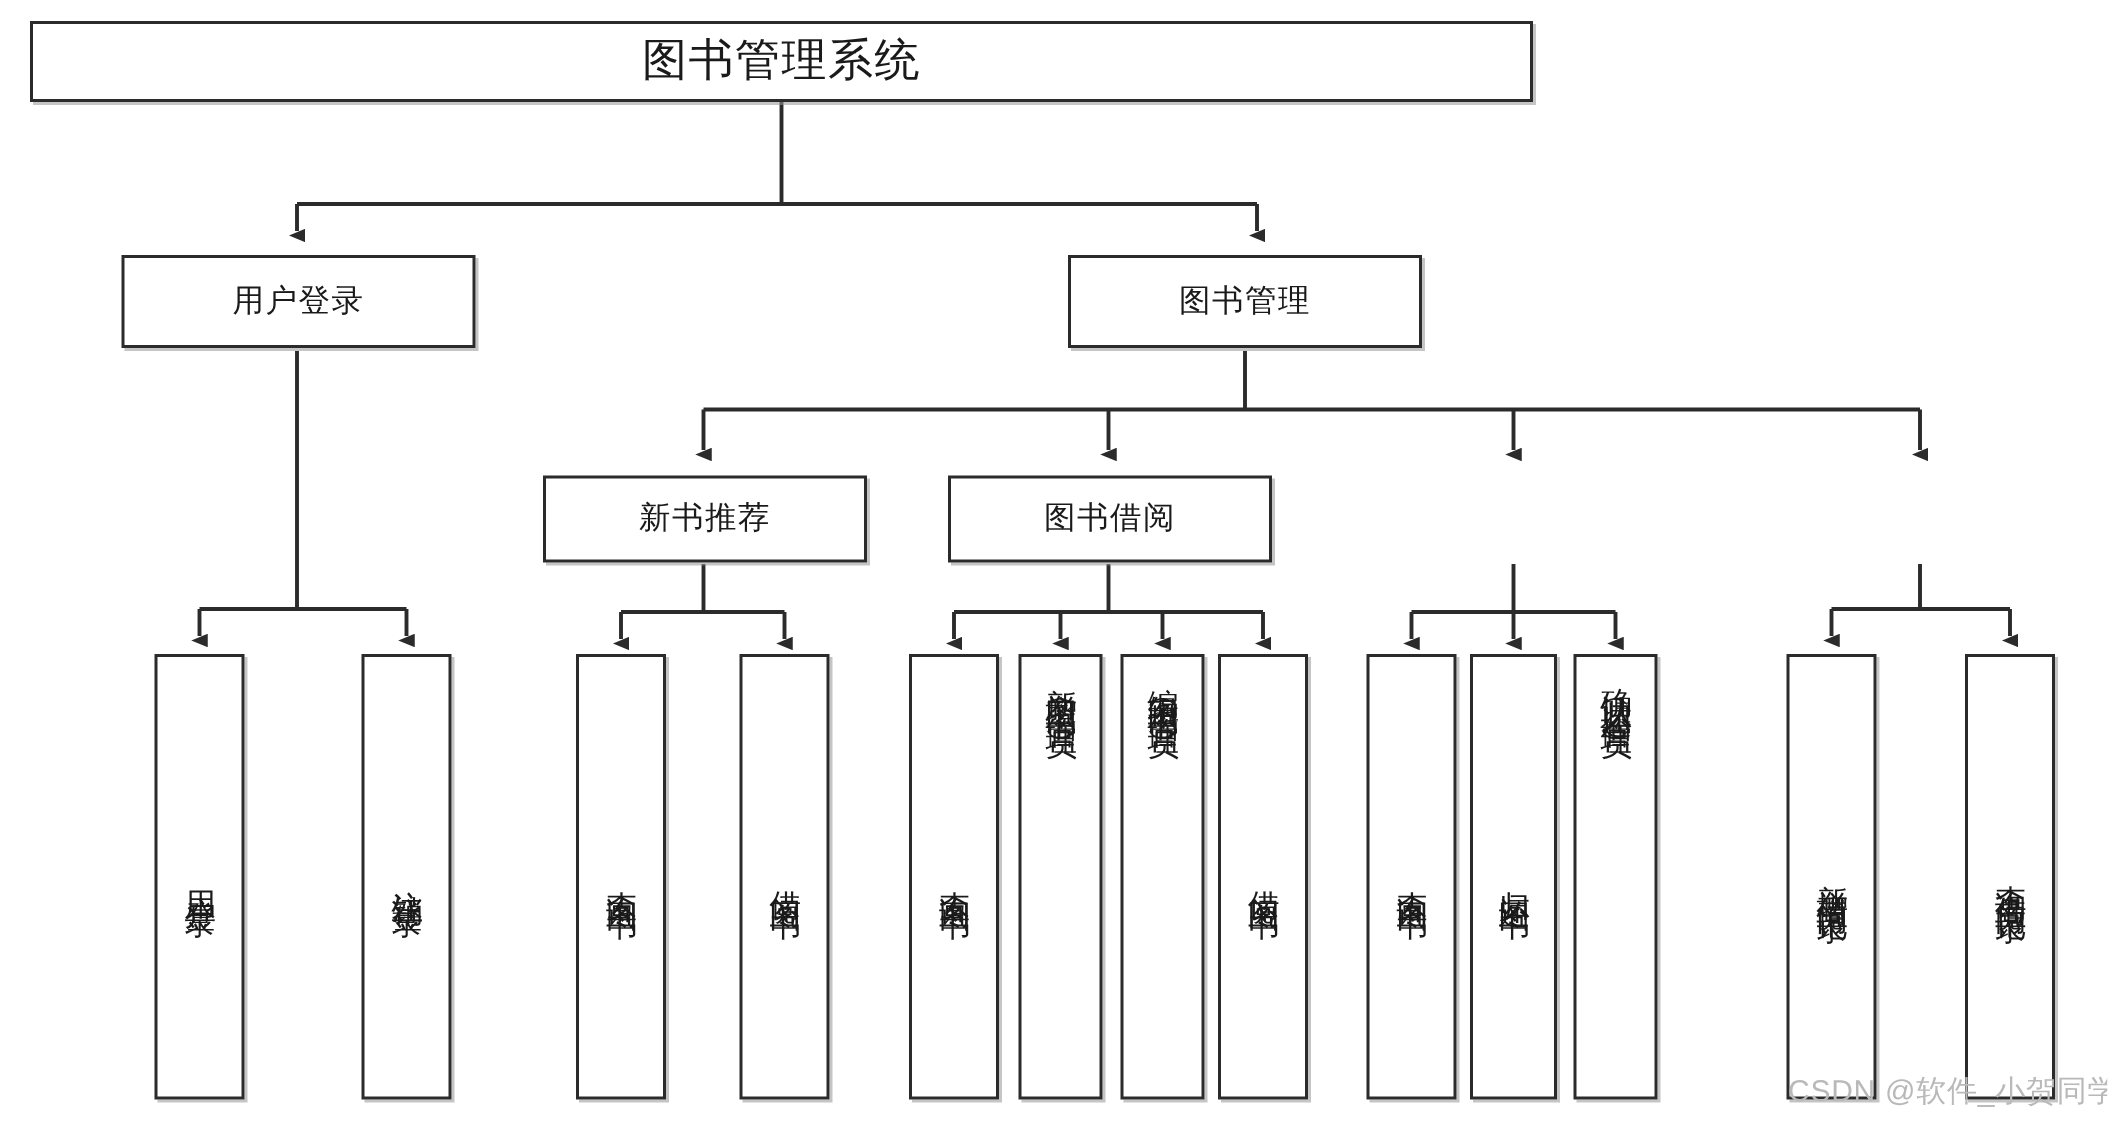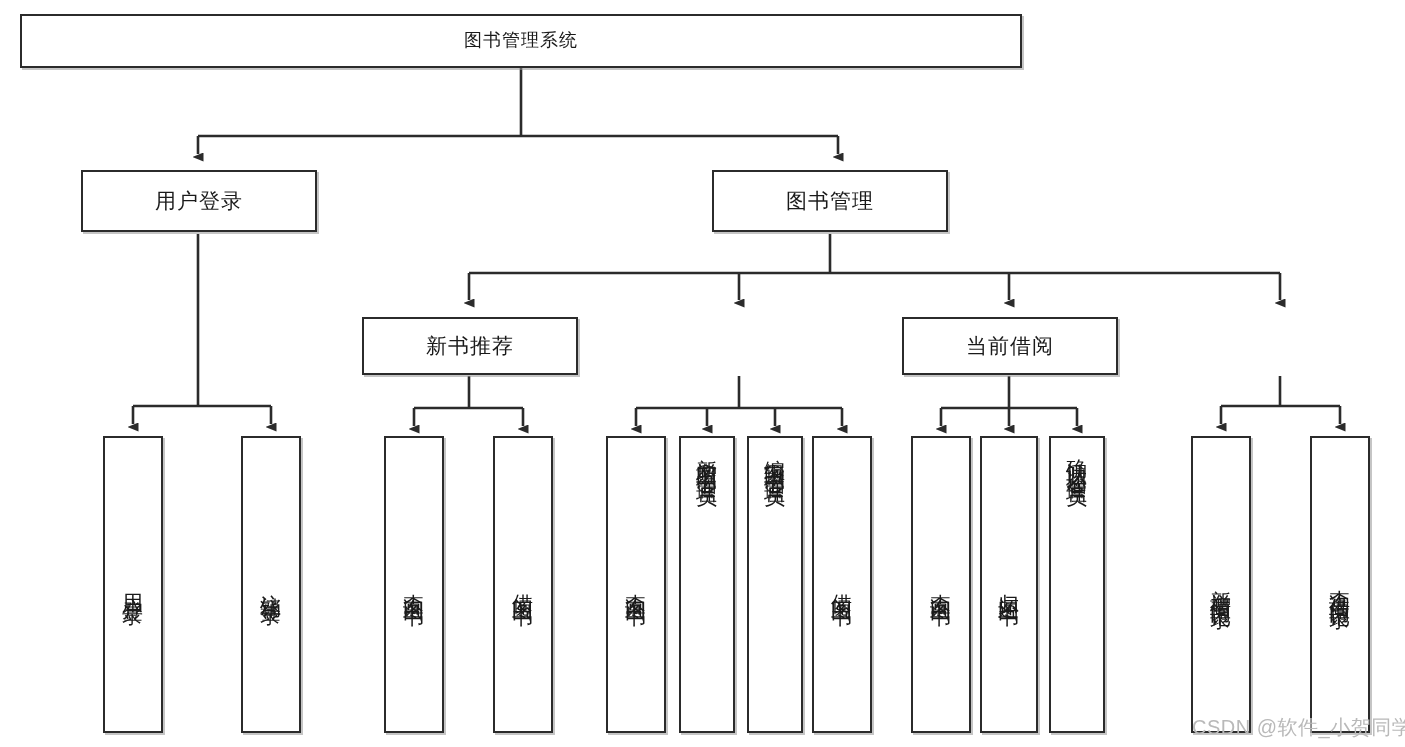--- a/index.html
+++ b/index.html
@@ -42,21 +42,21 @@
     line-height: 1.18;
     color: #1a1a1a;
   }
   
   .node.horiz .label {
     font-size: 21px;
     letter-spacing: 1px;
     white-space: nowrap;
   }
   .node.root .label {
-    font-size: 18px;
+    font-size: 30px;
     letter-spacing: 1px;
   }
   
   .node.vert {
     align-items: center;
     justify-content: center;
     padding: 4px 0;
   }
   .node.vert .label {
     writing-mode: vertical-rl;
@@ -141,24 +141,24 @@
   </div>
 
   <div class="node horiz" style="left:362px; top:317px; width:216px; height:58px;">
     <span class="label">新书推荐</span>
   </div>
 
   <div class="node horiz" style="left:712px; top:170px; width:236px; height:62px;">
     <span class="label">图书管理</span>
   </div>
 
-
-  <div class="node horiz" style="left:902px; top:317px; width:216px; height:58px;">
-    <span class="label">当前借阅</span>
-  </div>
+  <div class="node horiz" style="left:632px; top:317px; width:216px; height:58px;">
+    <span class="label">图书借阅</span>
+  </div>
+
 
 
   <div class="node vert" style="left:103px; top:436px; width:60px; height:297px;">
     <span class="label">用户登录</span>
   </div>
 
   <div class="node vert" style="left:241px; top:436px; width:60px; height:297px;">
     <span class="label">注销登录</span>
   </div>
 

